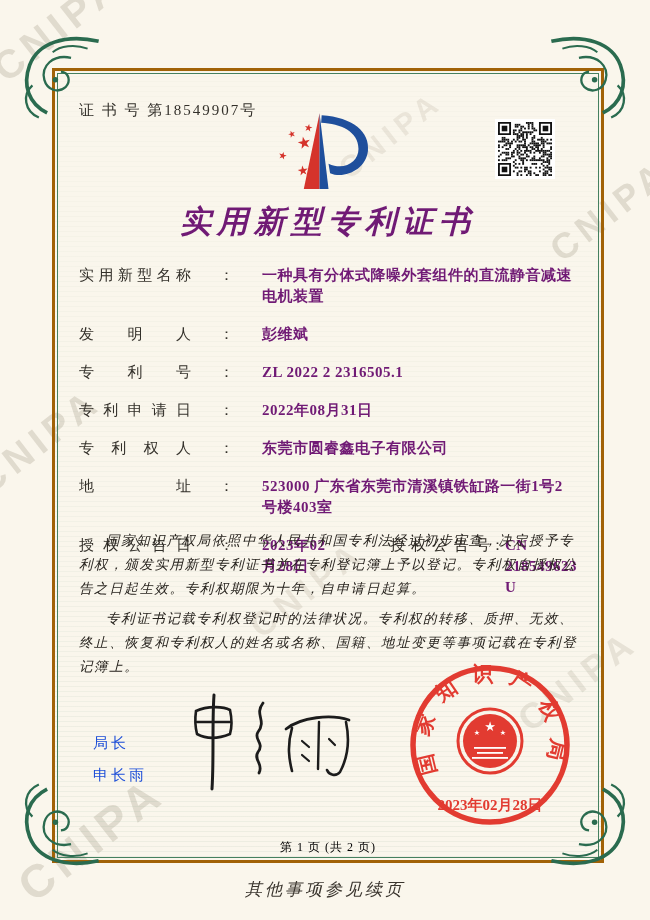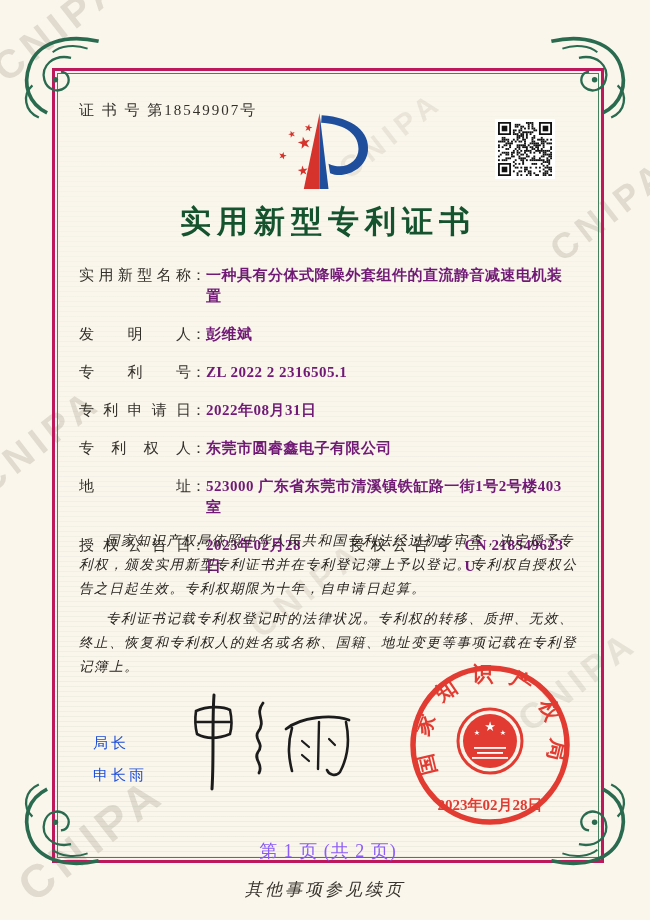--- a/index.html
+++ b/index.html
@@ -13,21 +13,21 @@
     position:absolute;z-index:0;
     font-family:"Liberation Sans","DejaVu Sans",sans-serif;
     font-weight:bold;letter-spacing:6px;
     color:rgba(165,155,135,0.30);
     transform:rotate(-38deg);
     user-select:none;white-space:nowrap;
   }
   
   .cert{
     position:absolute;left:52px;top:68px;width:546px;height:789px;
-    border:3px solid #be185d;z-index:1;background:transparent;
+    border:3px solid #a16207;z-index:1;background:transparent;
   }
   .cert-inner{
     position:absolute;left:2px;top:2px;right:2px;bottom:2px;
     border:1px solid #45805f;
   }
   .pattern{
     position:absolute;left:0;top:0;right:0;bottom:0;pointer-events:none;
     background:repeating-linear-gradient(180deg,
       rgba(110,155,125,0.10) 0px, rgba(110,155,125,0.10) 1px,
       transparent 1px, transparent 5px);
@@ -41,25 +41,25 @@
   .c-bl{left:14px;top:778px;transform:scaleY(-1);}
   .c-br{left:544px;top:778px;transform:scale(-1,-1);}
 
   .cert-no{position:absolute;left:24px;top:30px;font-size:15px;letter-spacing:2px;color:#33302a;}
   .logo{position:absolute;left:212px;top:38px;width:122px;height:86px;}
   .qr{position:absolute;left:440px;top:48px;width:54px;height:54px;background:#fff;padding:3px;}
   .qr svg{width:100%;height:100%;display:block;}
 
   .title{
     position:absolute;left:0;top:130px;width:100%;text-align:center;
-    font-size:31px;font-weight:bold;letter-spacing:6px;color:#14532d;
+    font-size:31px;font-weight:bold;letter-spacing:6px;color:#701a75;font-style:italic;
   }
 
   .fields{position:absolute;left:24px;top:194px;width:498px;font-size:15px;}
-  .frow{display:flex;margin-bottom:17px;line-height:21px;}
+  .frow{display:flex;margin-bottom:17px;line-height:21px;gap:28px;}
   .flabel{
     display:inline-block;width:112px;flex:0 0 112px;
     text-align:justify;text-align-last:justify;color:#33302a;
   }
   .fcolon{flex:0 0 14px;color:#33302a;}
   .fvalue{font-weight:bold;color:#701a75;letter-spacing:0.5px;}
   .frow.grant .pair2{margin-left:34px;display:flex;}
   .frow.grant .flabel2{display:inline-block;width:100px;flex:0 0 100px;text-align:justify;text-align-last:justify;}
 
   .paras{
@@ -67,21 +67,21 @@
     font-size:13.5px;line-height:1.78;letter-spacing:1.6px;color:#27231e;
   }
   .paras p{margin:0 0 6px 0;text-indent:2em;font-style:italic;}
 
   .officer{position:absolute;left:38px;top:656px;font-size:15px;letter-spacing:3px;color:#1d4ed8;line-height:32px;}
   .signature{position:absolute;left:126px;top:618px;width:180px;height:110px;}
 
   .seal{position:absolute;left:349px;top:588px;width:172px;height:172px;opacity:0.96;}
   .seal svg{width:100%;height:100%;}
 
-  .page-num{position:absolute;left:0;top:768px;width:100%;text-align:center;font-size:18px;letter-spacing:1px;color:#8b5cf6;}
+  .page-num{position:absolute;left:0;top:768px;width:100%;text-align:center;font-size:12px;letter-spacing:1px;color:#000000;}
 
   .cont-note{
     position:absolute;left:0;top:878px;width:100%;text-align:center;z-index:2;
     font-size:17px;letter-spacing:3px;color:#3a352e;font-style:italic;
   }
   .star{position:absolute;color:#d5332b;line-height:1;font-family:"DejaVu Sans",sans-serif;}
 </style>
 </head>
 <body>
 

